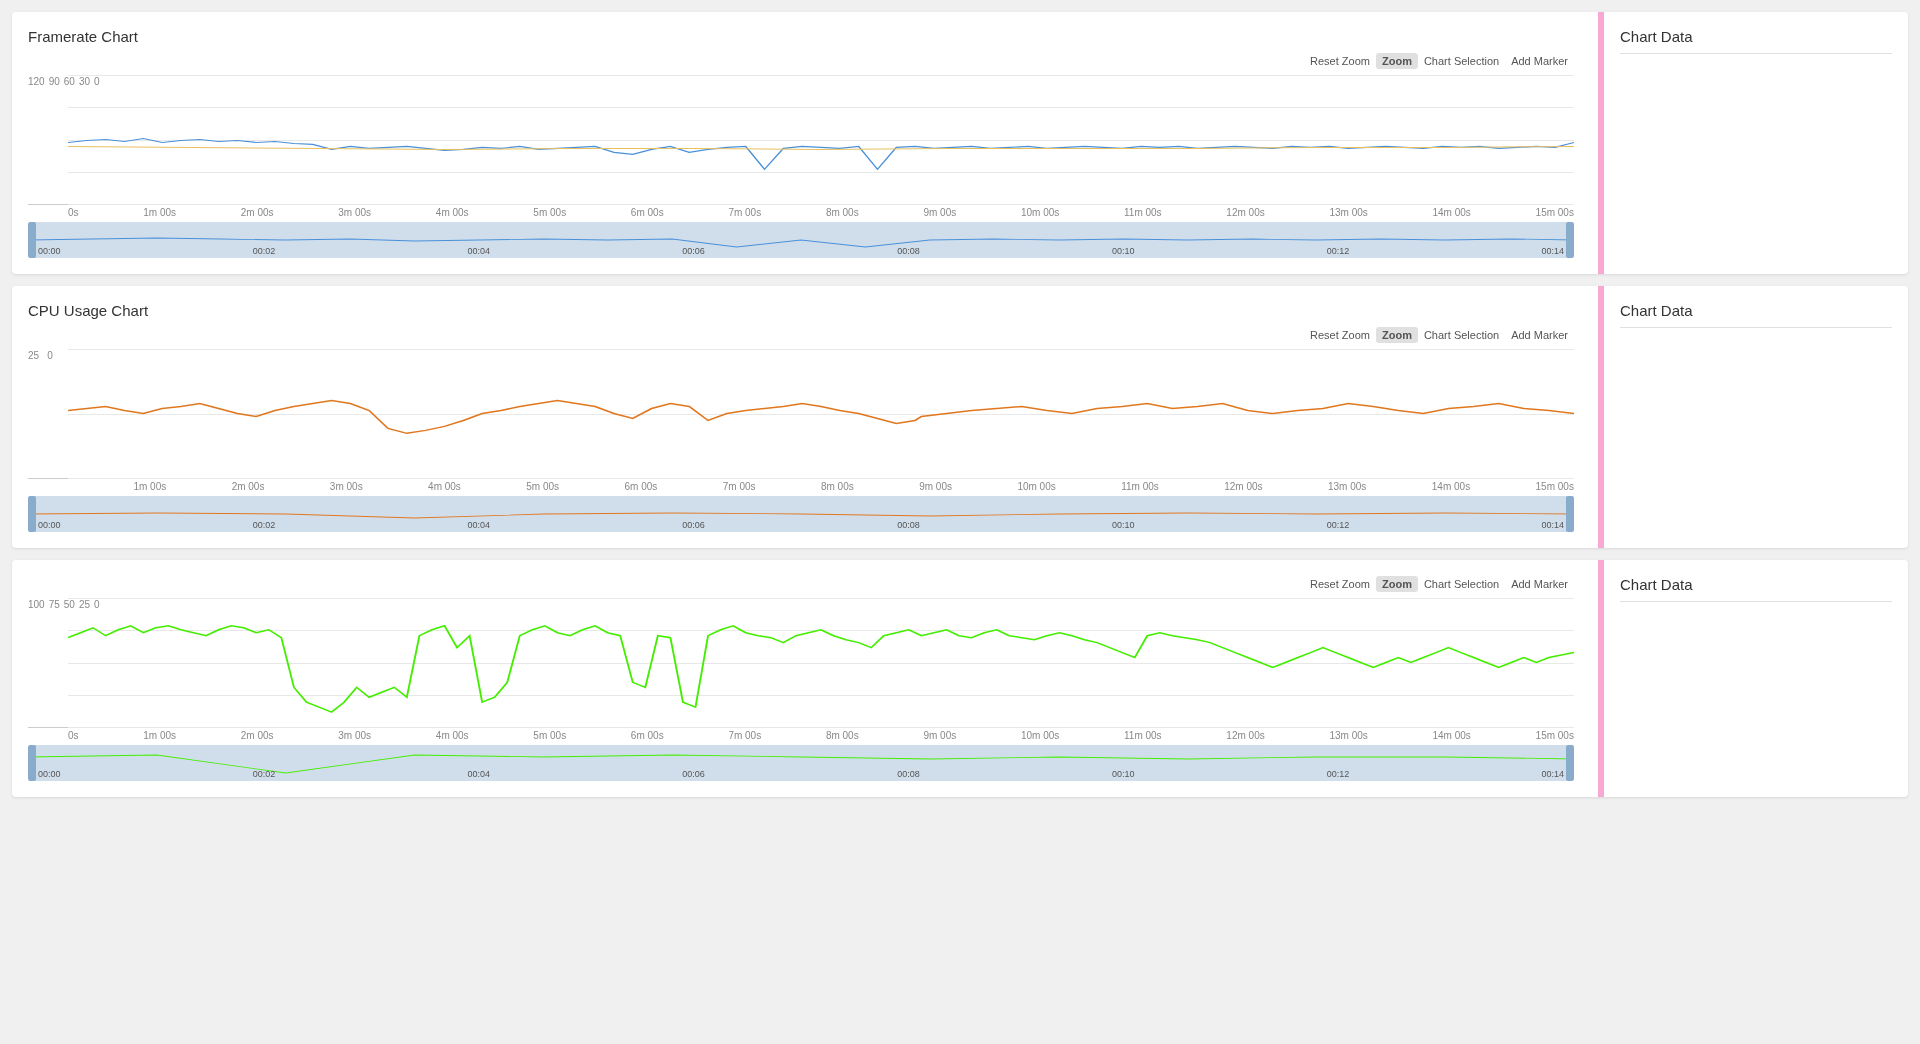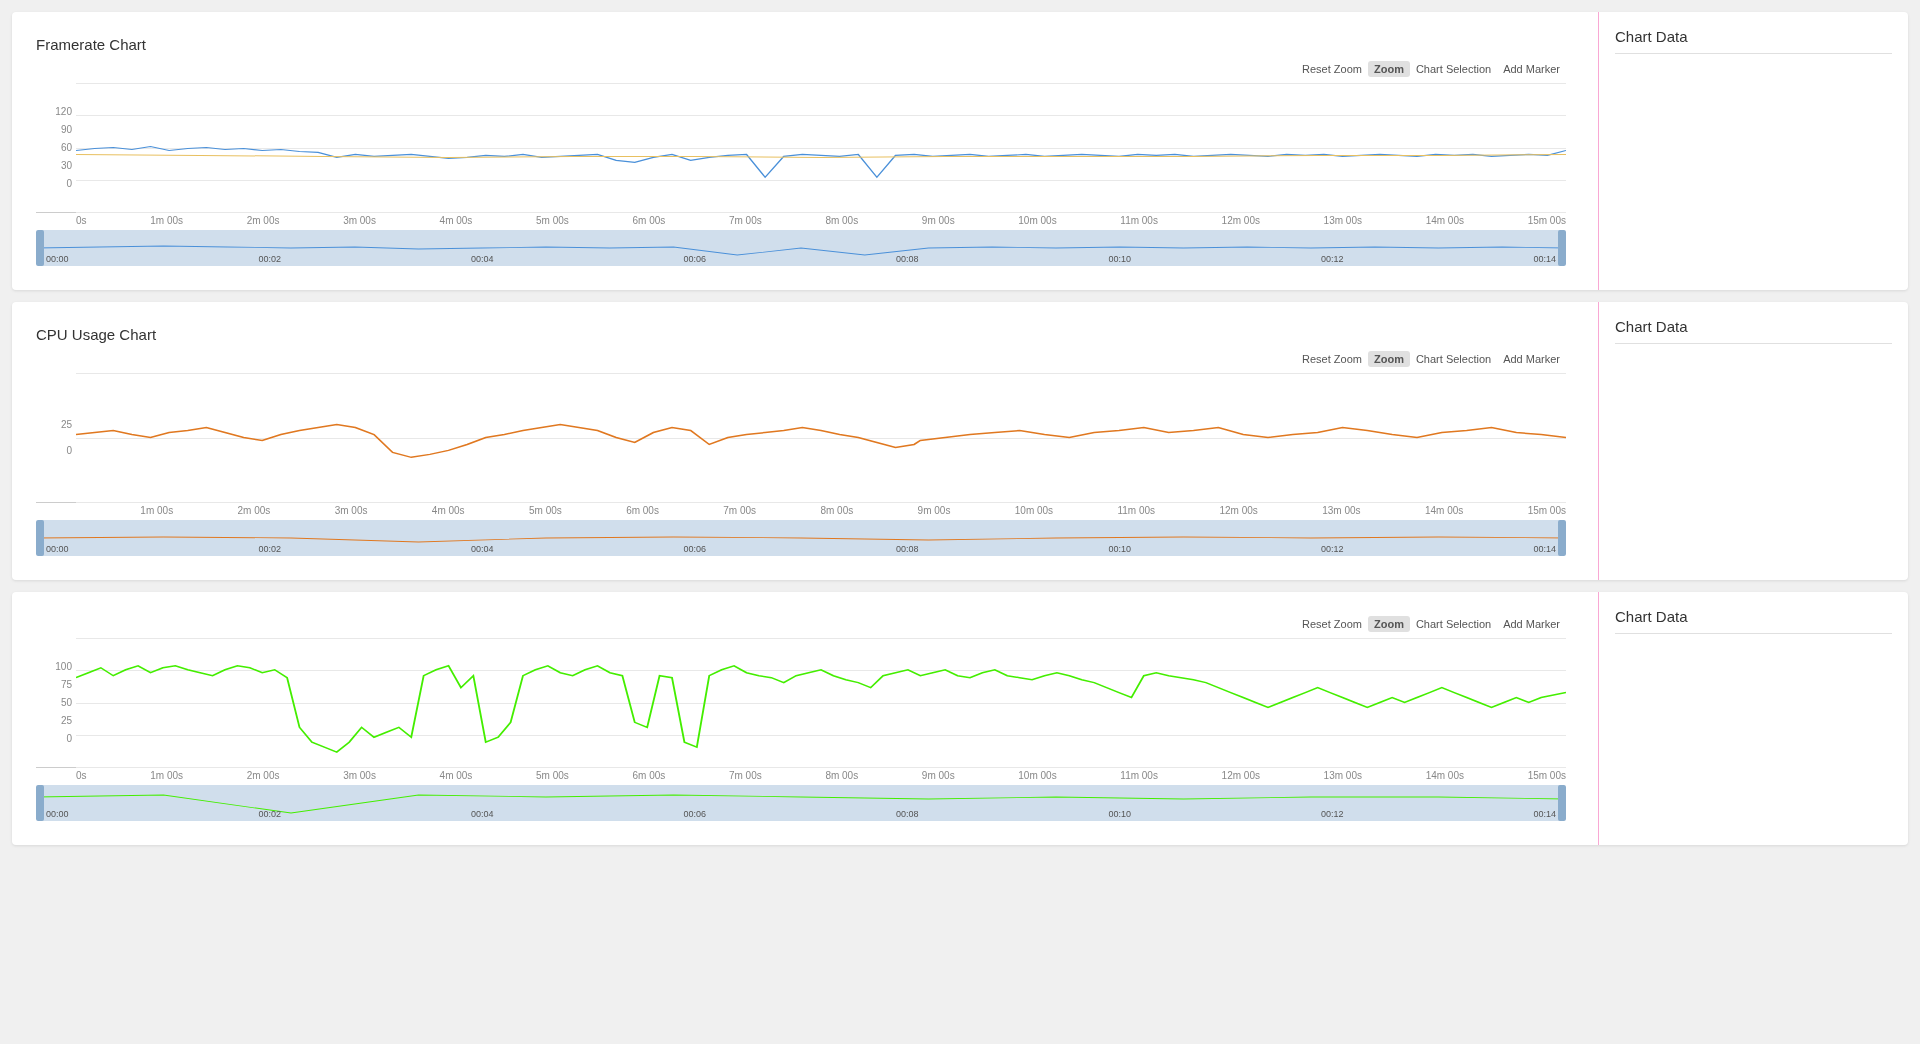--- a/index.html
+++ b/index.html
@@ -19,28 +19,28 @@
     }
     .chart-row {
       display: flex;
       gap: 8px;
       background: white;
       border-radius: 4px;
       box-shadow: 0 1px 3px rgba(0,0,0,0.1);
     }
     .chart-panel {
       flex: 1;
-      padding: 24px;
+      padding: 16px;
       min-width: 0;
     }
     .chart-sidebar {
       width: 310px;
       flex-shrink: 0;
       padding: 16px;
-      border-left: 1px solid #f9a8d4;
+      border-left: 6px solid #f9a8d4;
     }
     .chart-title {
       font-size: 15px;
       font-weight: 500;
       color: #333;
       margin-bottom: 8px;
     }
     .chart-controls {
       display: flex;
       justify-content: flex-end;
@@ -65,24 +65,23 @@
       height: 130px;
       border-bottom: 1px solid #ccc;
     }
     .y-axis {
       position: absolute;
       left: 0;
       top: 0;
       height: 100%;
       width: 40px;
       display: flex;
-      flex-direction: column;
-      justify-content: center;
+      flex-direction: row;
+      justify-content: flex-start;
       padding: 2px 0;
-      gap: 8px;
     }
     .y-label {
       font-size: 10px;
       color: #888;
       text-align: right;
       padding-right: 4px;
       line-height: 1;
     }
     .chart-svg-wrap {
       position: absolute;

